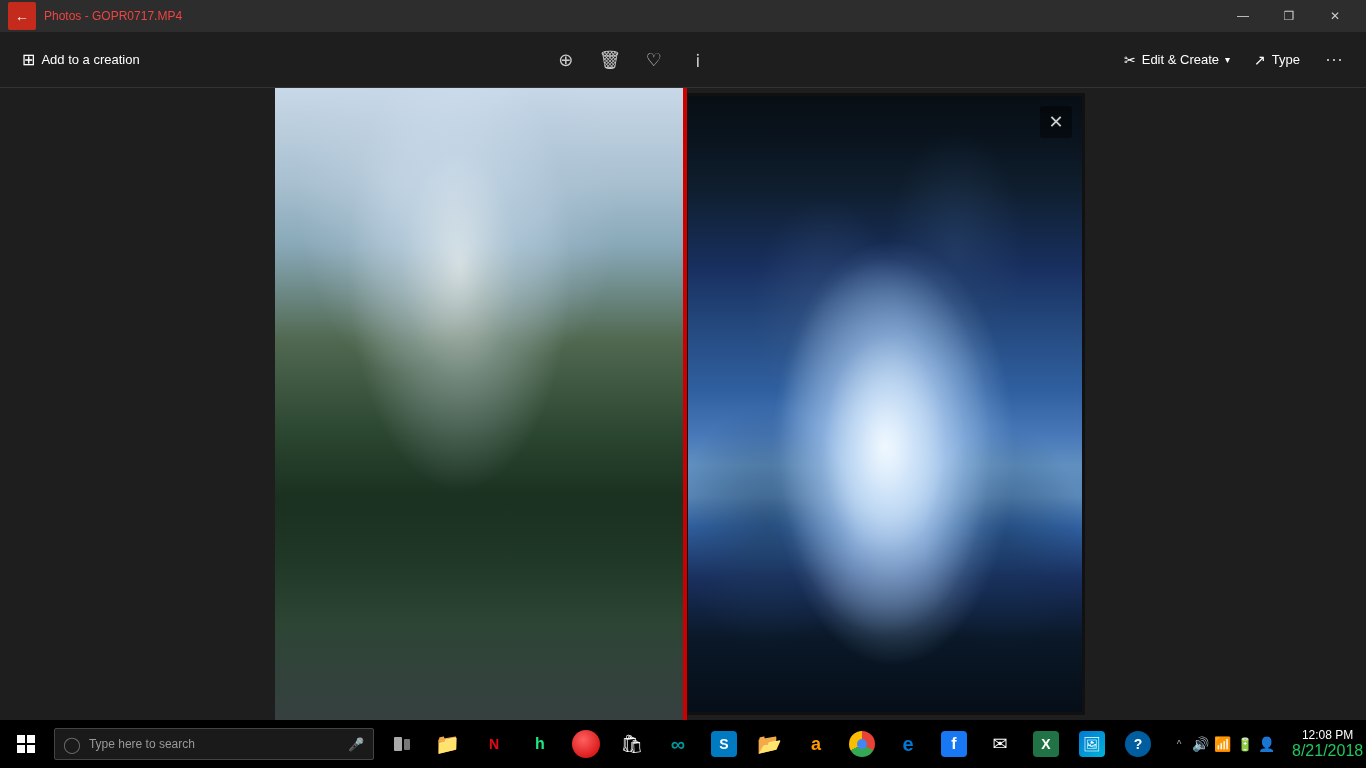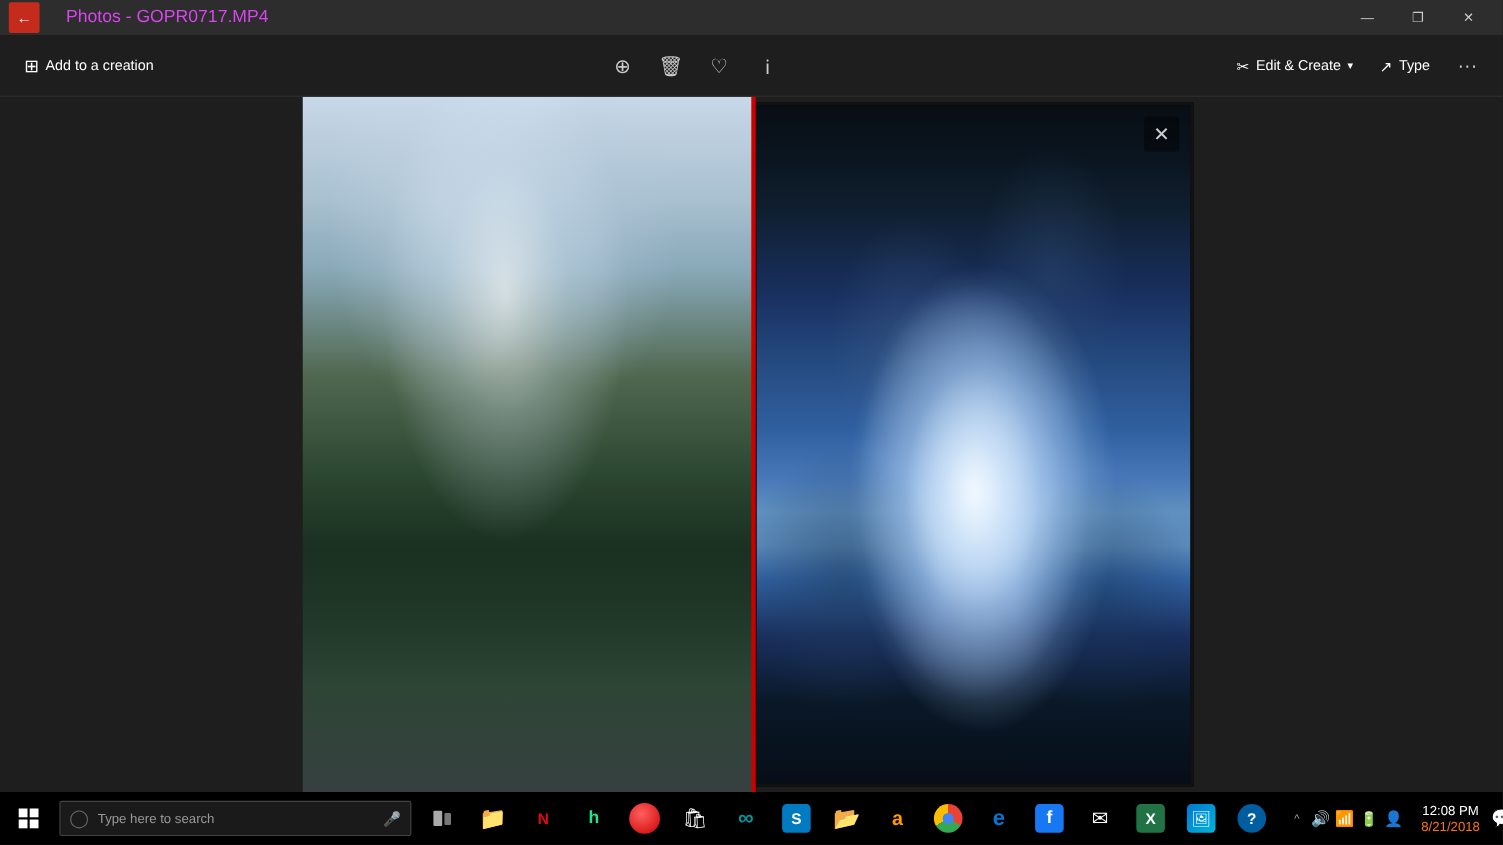--- a/index.html
+++ b/index.html
@@ -245,22 +245,22 @@
       align-items: center;
       justify-content: center;
       padding: 0 8px;
       cursor: pointer;
     }
     #clock-time {
       font-size: 12px;
       color: #fff;
     }
     #clock-date {
-      font-size: 12px;
-      color: #f97316;
+      font-size: 16px;
+      color: #22c55e;
     }
     #notification-icon {
       width: 32px;
       height: 44px;
       display: flex;
       align-items: center;
       justify-content: center;
       font-size: 16px;
       color: #ccc;
       cursor: pointer;
@@ -352,21 +352,21 @@
         radial-gradient(ellipse at 20% 70%, rgba(30,60,90,0.5) 0%, transparent 20%),
         radial-gradient(ellipse at 80% 72%, rgba(20,50,80,0.4) 0%, transparent 18%);
     }
   </style>
 </head>
 <body>
 
 <div id="title-bar">
   <div id="title-bar-left">
     <div id="back-btn" style="width:28px;height:28px;background:#c42b1c;display:flex;align-items:center;justify-content:center;border-radius:2px;cursor:pointer;color:#fff;font-size:14px;">←</div>
-    <span id="title-text" style="font-size:16px;color:#d946ef;margin-left:16px;">Photos - GOPR0717.MP4</span>
+    <span id="title-text" style="font-size:12px;color:#ef4444;">Photos - GOPR0717.MP4</span>
   </div>
   <div id="title-bar-controls" style="display:flex;">
     <div class="title-ctrl">—</div>
     <div class="title-ctrl">❐</div>
     <div class="title-ctrl close">✕</div>
   </div>
 </div>
 
 <div id="toolbar">
   <div id="add-creation-btn">

